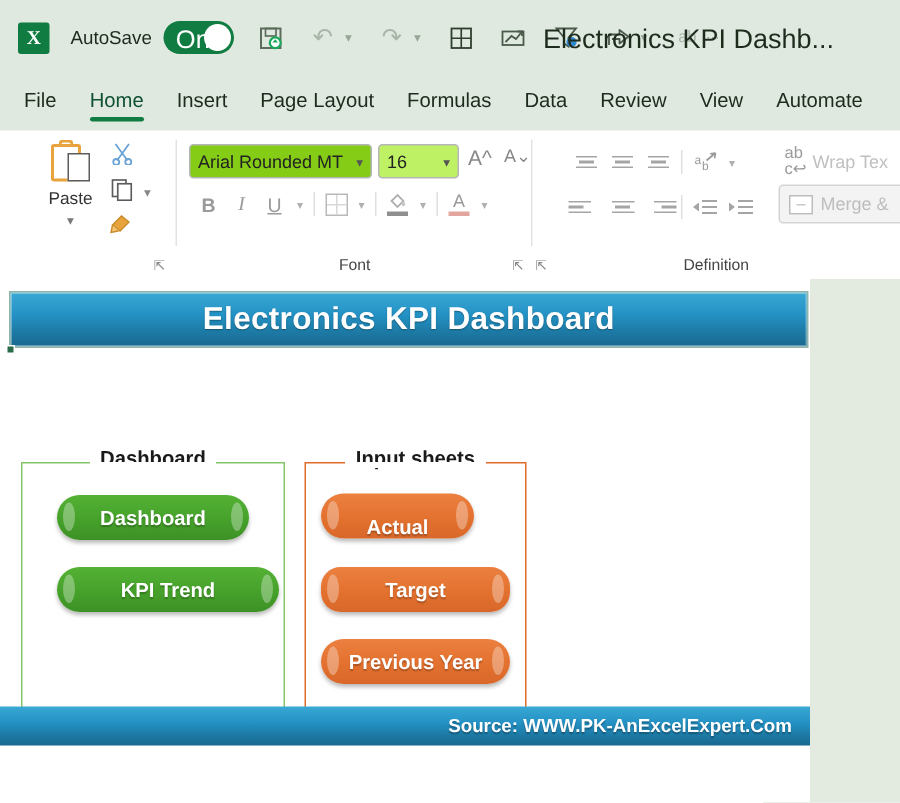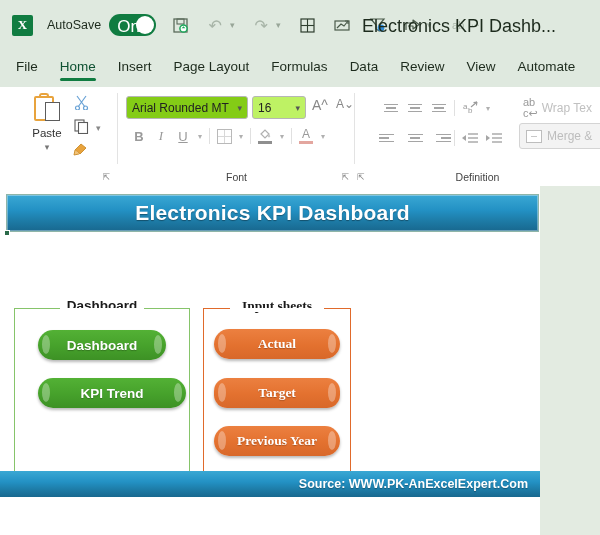--- a/index.html
+++ b/index.html
@@ -244,21 +244,21 @@
   .panel .frame-gap {
     position: absolute; top: 10px; height: 4px; background: #ffffff;
   }
   .panel .ptitle {
     position: absolute; top: 0px; width: 100%; text-align: center;
     font-size: 13.5px; font-weight: bold; color: #1a1a1a;
   }
   .panel .ptitle span { background: #ffffff; padding: 0 7px; }
 
   .p-dash  { left: 14px;  width: 176px; height: 190px; color: #86c46a; }
-  .p-input { left: 203px; width: 148px; height: 190px; color: #e06a2b; font-family: Liberation Serif, serif; }
+  .p-input { left: 203px; width: 148px; height: 190px; color: #e06a2b; }
   .p-kpi   { left: 364px; width: 157px; height: 190px; color: #a62ba2; }
 
   .pill {
     position: absolute; height: 30px; border-radius: 15px;
     display: flex; align-items: center; justify-content: center;
     cursor: pointer; color: #fff; font-size: 13.5px; font-weight: 600;
     box-shadow: 0 2px 3px rgba(0,0,0,0.28);
     text-shadow: 0 1px 1px rgba(0,0,0,0.25);
   }
   .pill::before {
@@ -550,21 +550,21 @@
           <span class="lbl">KPI Trend</span>
         </div>
       <div class="frame-gap" style="left: 45.7344px; width: 84.5156px;"></div>
         </div>
 
       <div class="panel p-input">
         <div class="frame"></div>
         <div class="ptitle">
           <span>Input sheets</span>
         </div>
-        <div class="pill orange" style="left:11px; top:31px; width:126px;">
+        <div class="pill orange" style="left:11px; top:31px; width:102px;align-items:flex-end;">
           <span class="lbl">Actual</span>
         </div>
         <div class="pill orange" style="left:11px; top:80px; width:126px;border-radius:13px;">
           <span class="lbl">Target</span>
         </div>
         <div class="pill orange" style="left:11px; top:128px; width:126px;">
           <span class="lbl">Previous Year</span>
         </div>
       <div class="frame-gap" style="left: 27.2344px; width: 93.5156px;"></div>
         </div>

